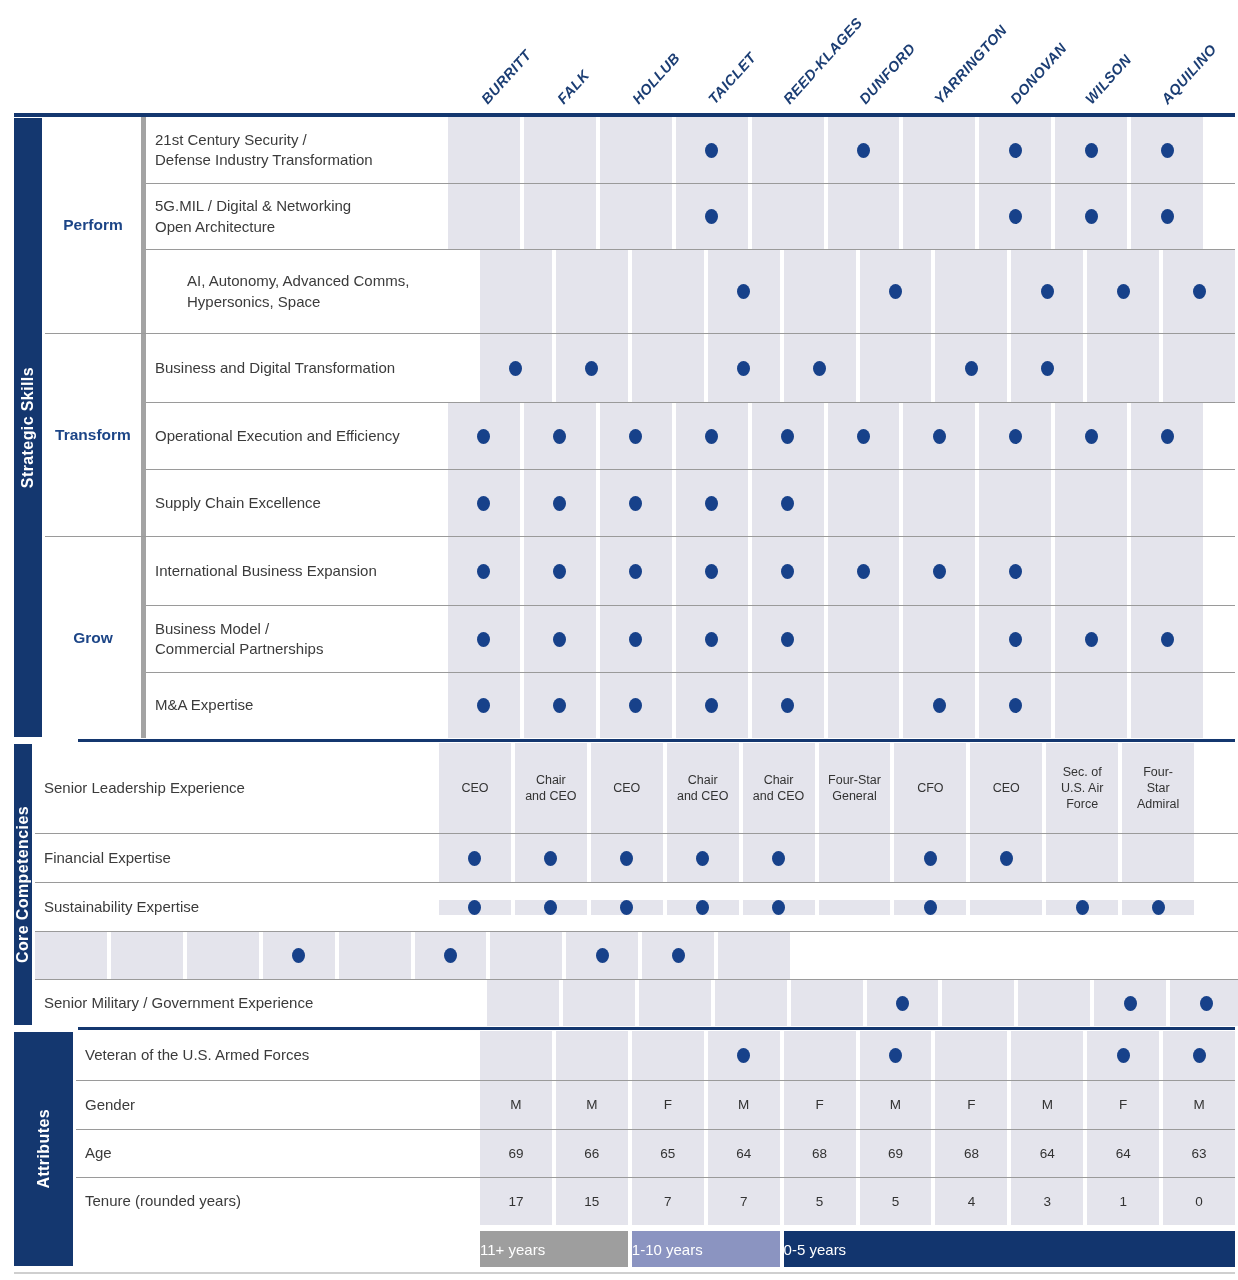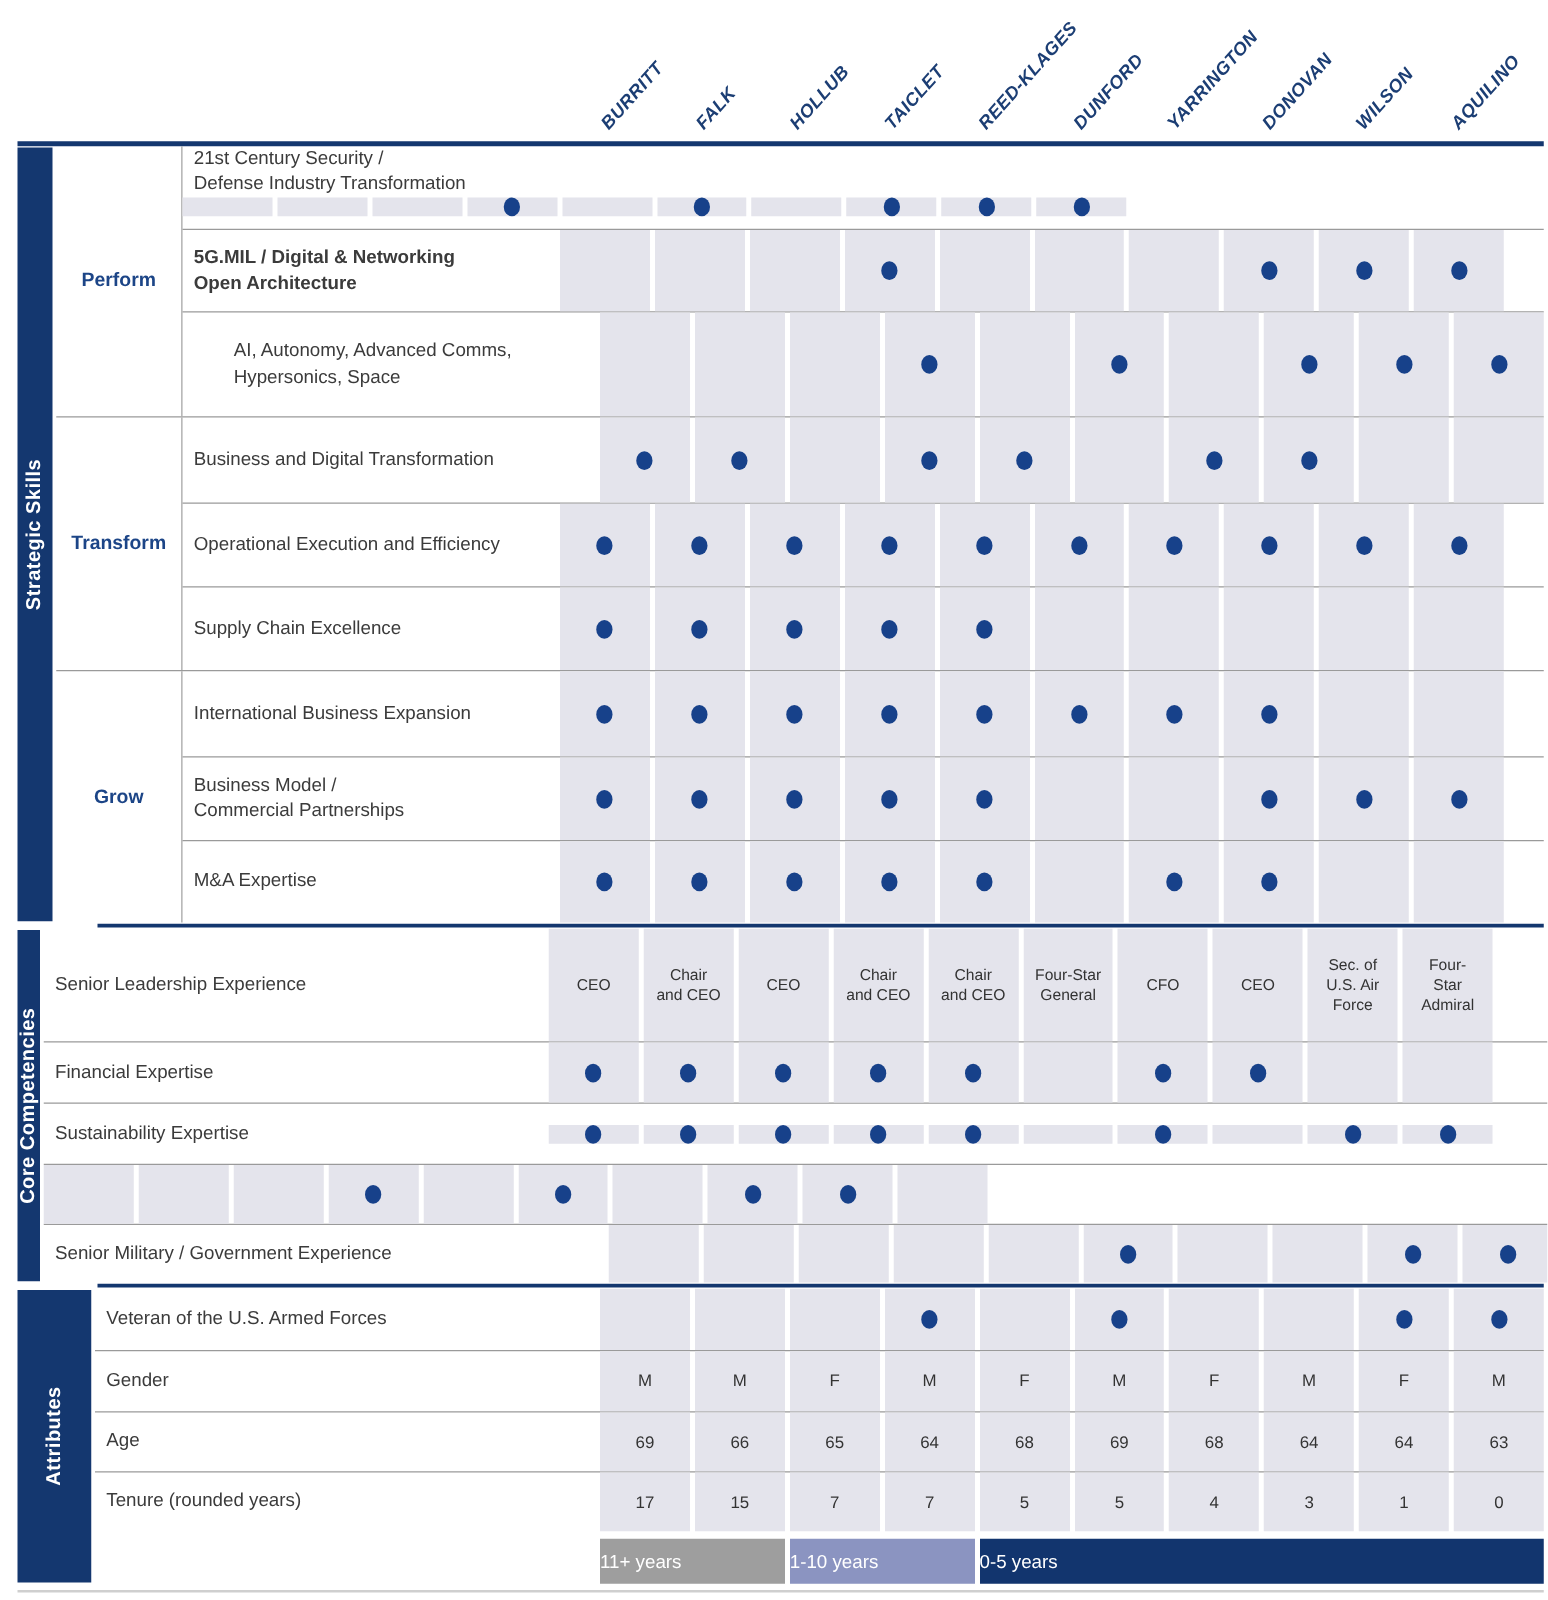--- a/index.html
+++ b/index.html
@@ -16,21 +16,21 @@
   .topline{height:4px;background:var(--navy);margin:0 3px 0 14px;}
   .section{display:flex;margin:0 3px 0 14px;}
   .side-bar{width:61px;background:var(--navy);display:flex;align-items:center;justify-content:center;margin:1px 0;}
   .side-bar-label{writing-mode:vertical-rl;transform:rotate(180deg);color:#fff;font-weight:bold;
     font-size:16px;letter-spacing:.4px;white-space:nowrap;}
   .section-content{flex:1;margin-left:3px;}
   .section-divider{height:3px;background:var(--navy);margin:1px 3px 1px 78px;}
   .group{display:flex;}
   .group-sep{border-top:1px solid var(--sep);}
   .group-label-cell{width:101px;display:flex;align-items:center;justify-content:center;
-    border-right:1px solid #a3a3a3;}
+    border-right:5px solid #a3a3a3;}
   .group-label{color:var(--grouplbl);font-weight:bold;font-size:15.5px;}
   .group-rows{flex:1;}
   .mrow{display:flex;}
   .mrow.sep{border-top:1px solid var(--sep);}
   .row-label{width:302px;display:flex;align-items:center;padding-left:9px;font-size:15px;
     color:var(--lbltxt);line-height:1.35;}
   .row-label.wide{width:404px;}
   .row-label-text{white-space:pre-line;}
   .row-data{width:755px;display:flex;gap:4px;}
   .cell{flex:1;background:var(--cellbg);display:flex;align-items:center;justify-content:center;text-align:center;}
@@ -64,21 +64,21 @@
       <div class="section">
         <div class="side-bar">
           <span class="side-bar-label">Strategic Skills</span>
         </div>
         <div class="section-content">
           <div class="group">
             <div class="group-label-cell">
               <span class="group-label">Perform</span>
             </div>
             <div class="group-rows">
-              <div class="mrow" style="height: 66px; flex-direction: column;">
+              <div class="mrow" style="height: 66px;">
                 <div class="row-label">
                   <span class="row-label-text">21st Century Security /
 Defense Industry Transformation</span>
                 </div>
                 <div class="row-data">
                   <div class="cell"></div>
                   <div class="cell"></div>
                   <div class="cell"></div>
                   <div class="cell">
                     <span class="dot"></span>
@@ -92,21 +92,21 @@
                     <span class="dot"></span>
                   </div>
                   <div class="cell">
                     <span class="dot"></span>
                   </div>
                   <div class="cell">
                     <span class="dot"></span>
                   </div>
                 </div>
               </div>
-              <div class="mrow sep" style="height: 66px; font-weight: bold;">
+              <div class="mrow sep" style="height: 66px;">
                 <div class="row-label">
                   <span class="row-label-text">5G.MIL / Digital &amp; Networking
 Open Architecture</span>
                 </div>
                 <div class="row-data">
                   <div class="cell"></div>
                   <div class="cell"></div>
                   <div class="cell"></div>
                   <div class="cell">
                     <span class="dot"></span>

